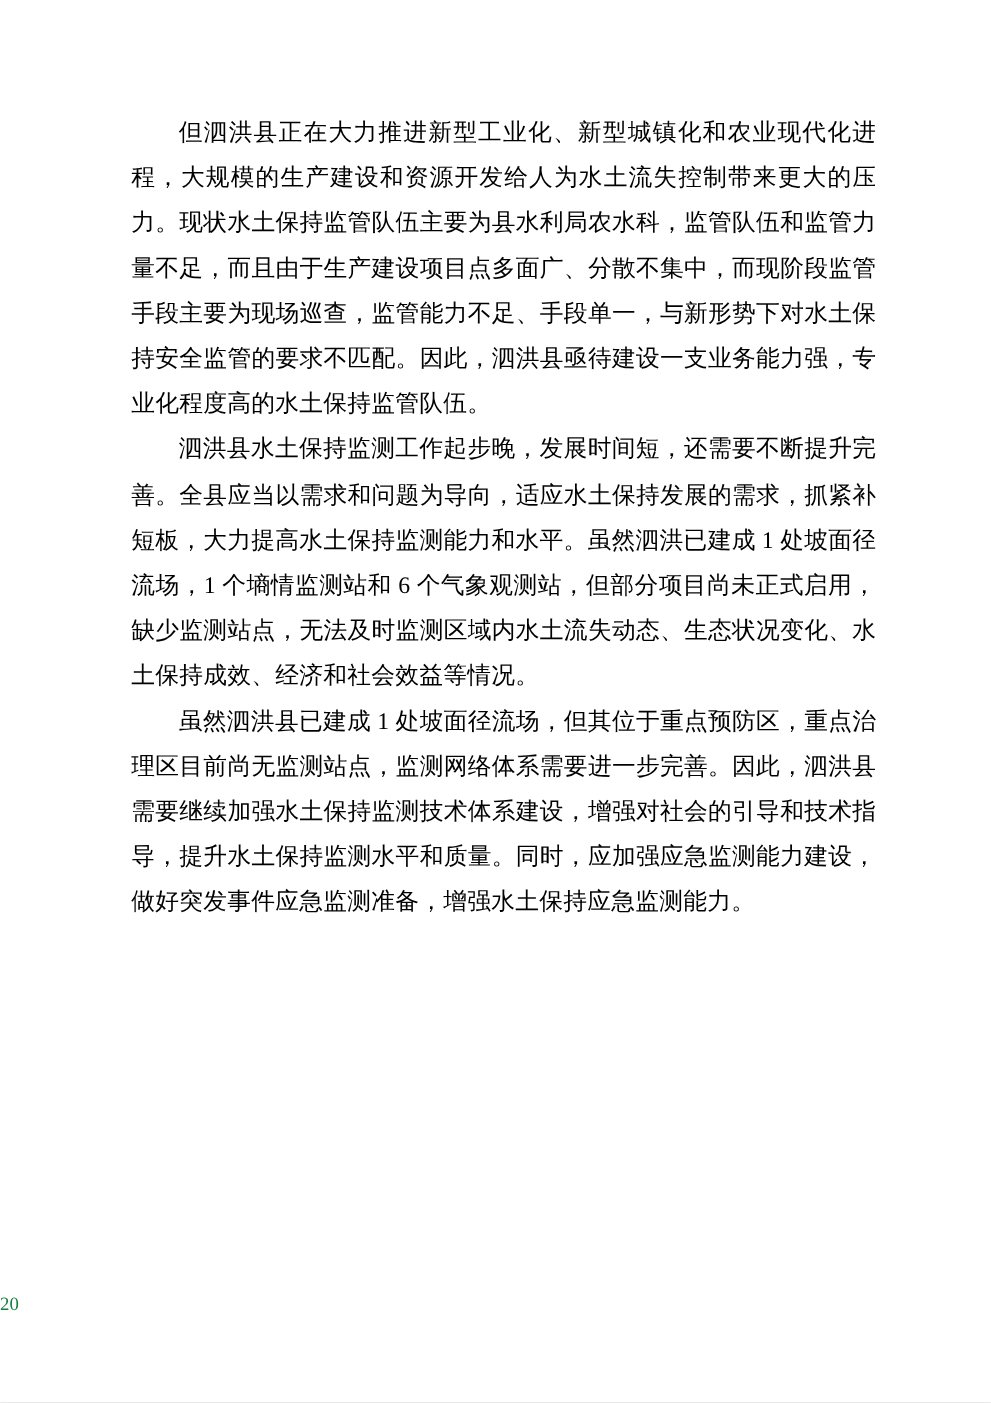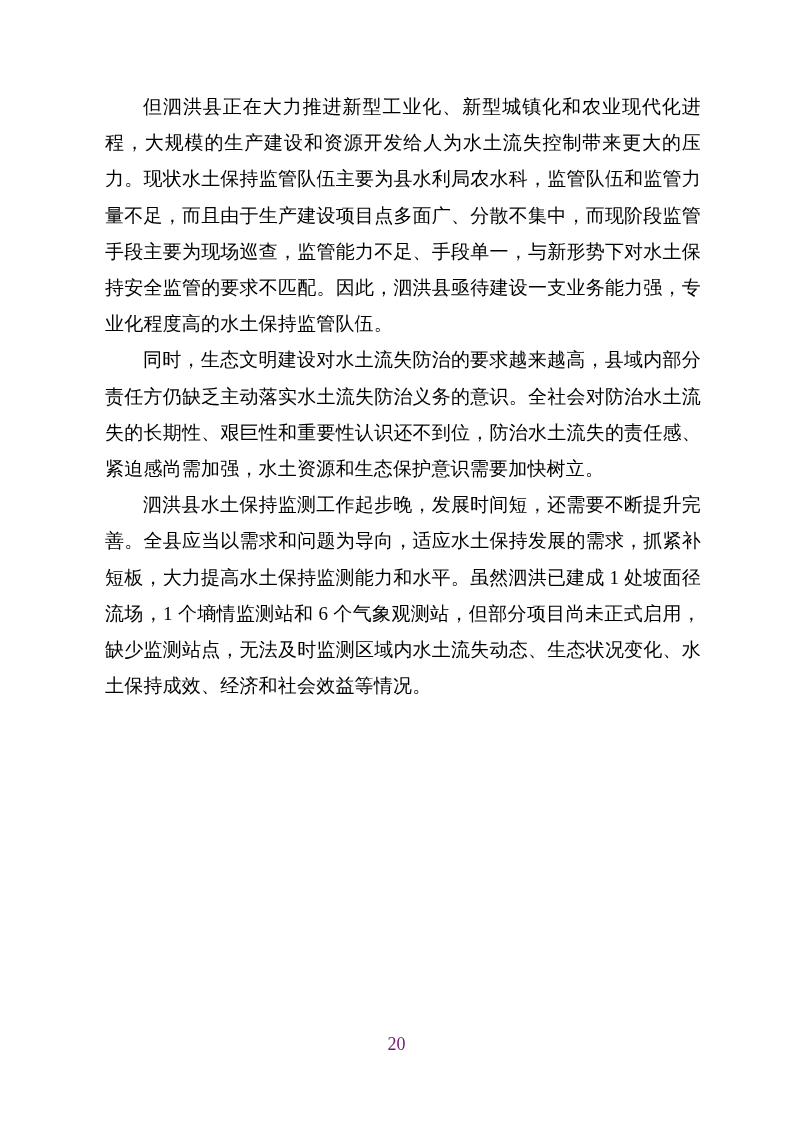--- a/index.html
+++ b/index.html
@@ -40,29 +40,29 @@
     line-height: 36.2px;
     font-weight: bold;
     text-indent: 0;
     white-space: nowrap;
   }
   .footer {
     position: absolute;
     top: 1034px;
     left: 0;
     width: 100%;
-    text-align: center;
-    font-size: 18px;
+    text-align: left;
+    font-size: 15px;
     line-height: 20px;
-    color: #701a75;
+    color: #15803d;
   }
 </style>
 </head>
 <body>
 
 <div class="page">
   <div class="content">
     <p class="para">但泗洪县正在大力推进新型工业化、新型城镇化和农业现代化进程，大规模的生产建设和资源开发给人为水土流失控制带来更大的压力。现状水土保持监管队伍主要为县水利局农水科，监管队伍和监管力量不足，而且由于生产建设项目点多面广、分散不集中，而现阶段监管手段主要为现场巡查，监管能力不足、手段单一，与新形势下对水土保持安全监管的要求不匹配。因此，泗洪县亟待建设一支业务能力强，专业化程度高的水土保持监管队伍。</p>
-    <p class="para">同时，生态文明建设对水土流失防治的要求越来越高，县域内部分责任方仍缺乏主动落实水土流失防治义务的意识。全社会对防治水土流失的长期性、艰巨性和重要性认识还不到位，防治水土流失的责任感、紧迫感尚需加强，水土资源和生态保护意识需要加快树立。</p>
     <p class="para">泗洪县水土保持监测工作起步晚，发展时间短，还需要不断提升完善。全县应当以需求和问题为导向，适应水土保持发展的需求，抓紧补短板，大力提高水土保持监测能力和水平。虽然泗洪已建成 1 处坡面径流场，1 个墒情监测站和 6 个气象观测站，但部分项目尚未正式启用，缺少监测站点，无法及时监测区域内水土流失动态、生态状况变化、水土保持成效、经济和社会效益等情况。</p>
+    <p class="para">虽然泗洪县已建成 1 处坡面径流场，但其位于重点预防区，重点治理区目前尚无监测站点，监测网络体系需要进一步完善。因此，泗洪县需要继续加强水土保持监测技术体系建设，增强对社会的引导和技术指导，提升水土保持监测水平和质量。同时，应加强应急监测能力建设，做好突发事件应急监测准备，增强水土保持应急监测能力。</p>
   </div>
   <div class="footer">20</div>
 </div>
 
 </body></html>

